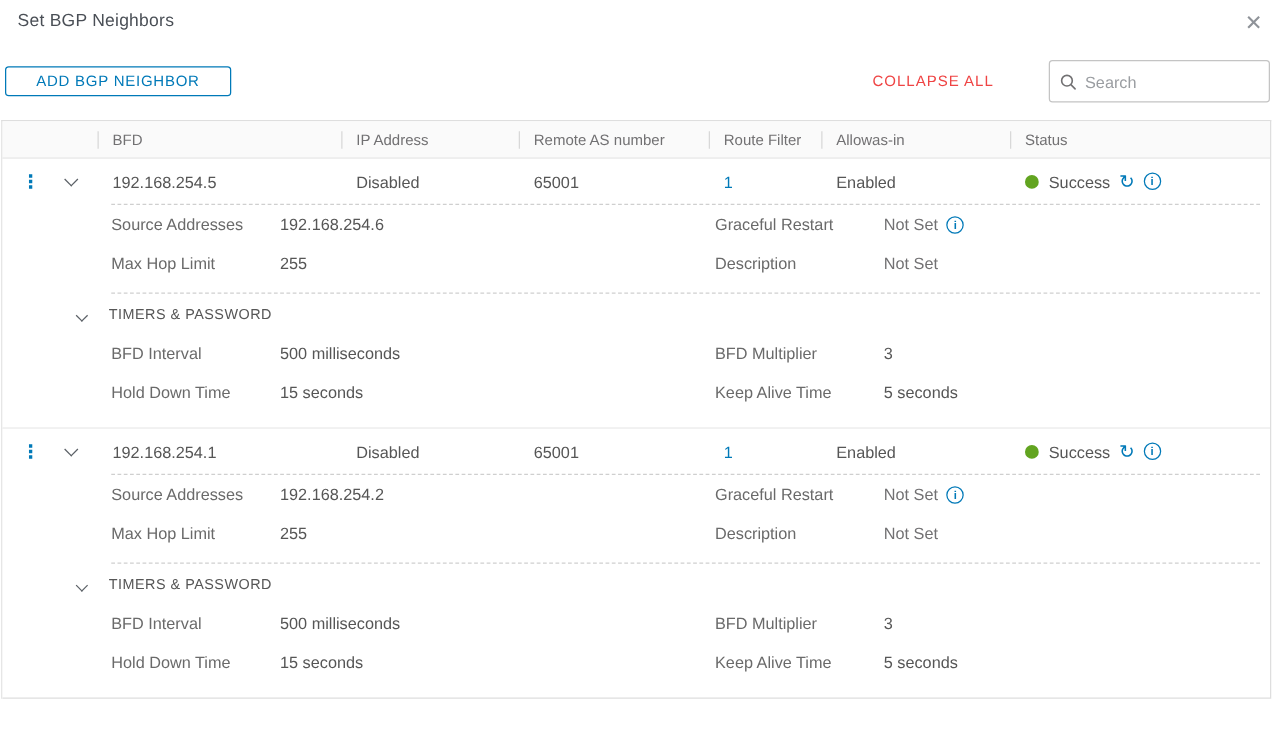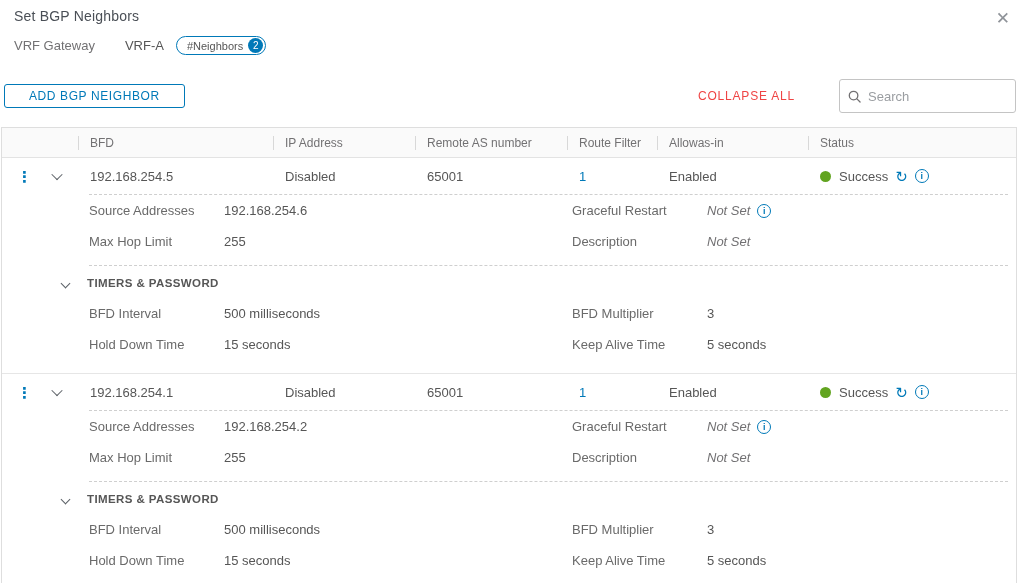--- a/index.html
+++ b/index.html
@@ -61,45 +61,37 @@
   .refresh-ic { color:#0079b8; font-size:15px; margin-left:7px; cursor:pointer; line-height:1; }
   .info-ic { display:inline-flex; align-items:center; justify-content:center; width:14px; height:14px;
     border:1px solid #0079b8; border-radius:50%; color:#0079b8; font-size:9px; font-style:normal;
     margin-left:7px; cursor:pointer; font-weight:600; flex:0 0 auto; }
 
   .dashed { border-top:1px dashed #cfcfcf; margin-left:87px; margin-right:8px; }
   .d-row { display:grid; grid-template-columns:87px 135px 348px 135px 1fr; height:31px;
     align-items:center; font-size:13px; }
   .d-label { color:#6a6a6a; }
   .d-value { color:#565656; display:flex; align-items:center; }
-  .not-set { font-style:italic; color:#727173; }
+  .not-set { color:#727173; }
   .spacer8 { height:8px; }
   .spacer13 { height:13px; }
 
   .section-row { display:flex; align-items:center; height:30px; padding-left:60px; margin-top:2px; }
   .section-chev { width:7px; height:7px; border-right:1.5px solid #5b6066; border-bottom:1.5px solid #5b6066;
     transform:rotate(45deg); cursor:pointer; }
-  .section-title { margin-left:18px; font-size:11.5px; font-weight:700; color:#565656; letter-spacing:.4px; }
+  .section-title { margin-left:18px; font-size:11.5px; font-weight:400; color:#565656; letter-spacing:.4px; }
 </style>
 </head>
 <body>
 
 <div class="page">
 
   <div class="dlg-header">
     <div class="dlg-title">Set BGP Neighbors</div>
     <button class="close-btn">✕</button>
-    <div class="sub-row">
-      <span class="sub-label">VRF Gateway</span>
-      <span class="sub-value">VRF-A</span>
-      <span class="badge-pill">
-        <span class="badge-text">#Neighbors</span>
-        <span class="badge-count">2</span>
-      </span>
-    </div>
   </div>
 
   <div class="toolbar">
     <button class="btn-outline">ADD BGP NEIGHBOR</button>
     <div class="toolbar-right">
       <button class="link-action">COLLAPSE ALL</button>
       <div class="search-box">
         <svg width="13" height="13" viewBox="0 0 14 14">
           <circle cx="6" cy="6" r="4.6" fill="none" stroke="#727173" stroke-width="1.4"></circle>
           <line x1="9.6" y1="9.6" x2="13" y2="13" stroke="#727173" stroke-width="1.4" stroke-linecap="round"></line>

